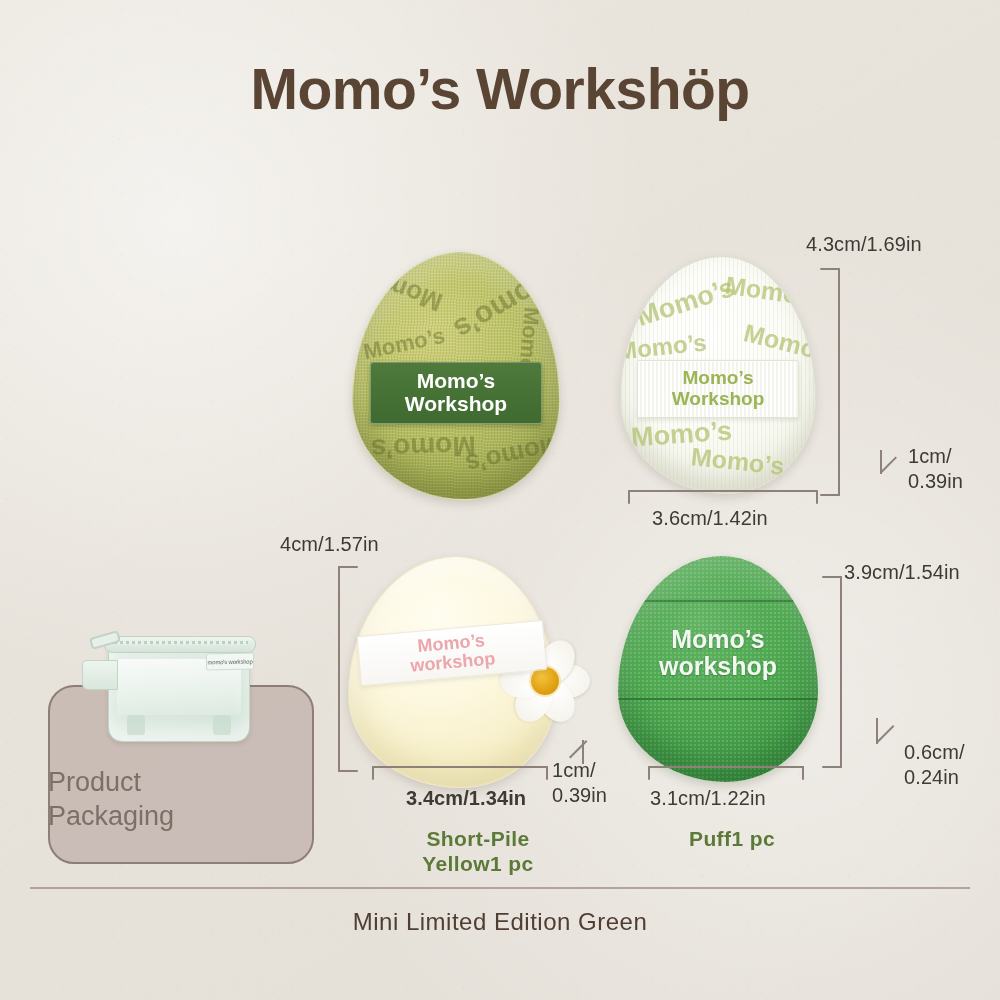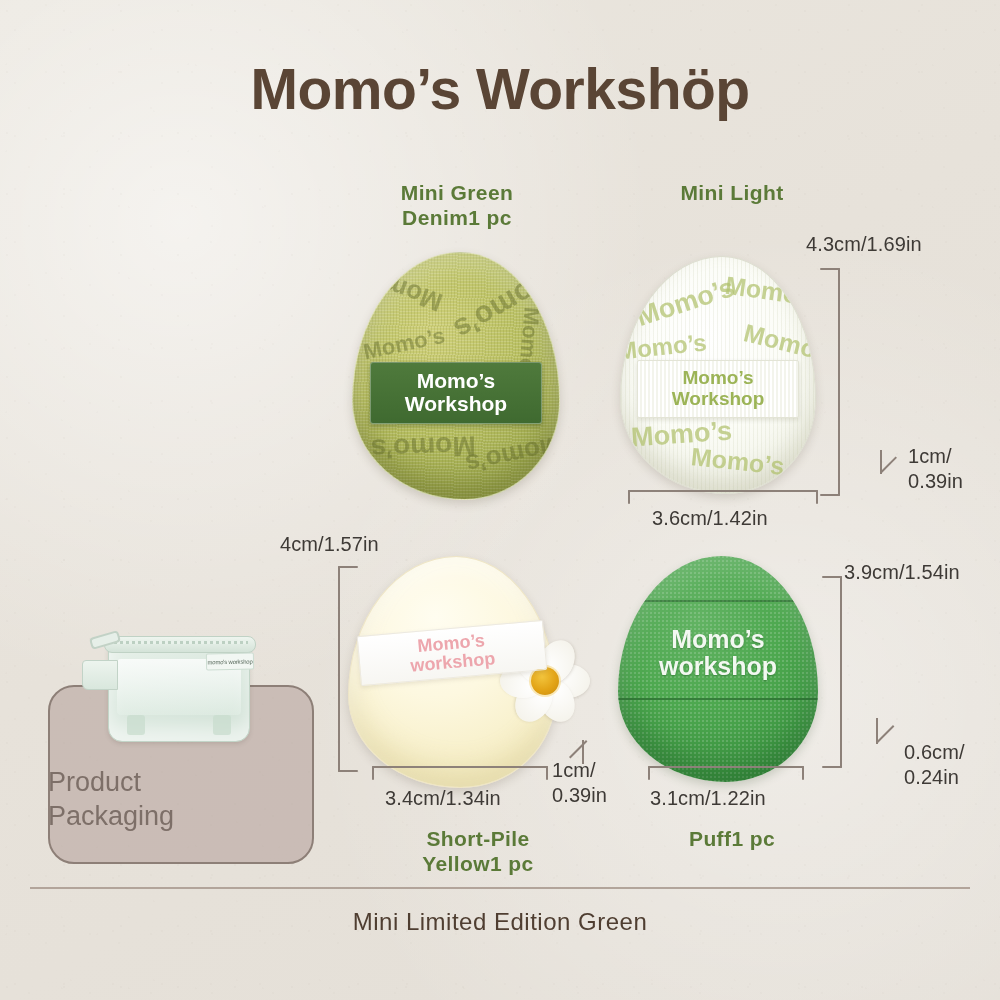--- a/index.html
+++ b/index.html
@@ -217,27 +217,22 @@
   }
 </style>
 </head>
 <body>
 
 <div id="stage">
   <div id="grain"></div>
 
   <div class="abs" id="title">Momo’s Workshöp</div>
 
-  <div class="abs prod-label" style="left:352px;top:180px;width:210px;">
-    <div>Mini Green</div>
-    <div>Denim1 pc</div>
-  </div>
 
   <div class="abs prod-label" style="left:608px;top:180px;width:248px;">
-    <div>Mini Light</div>
   </div>
 
   <div class="abs prod-label" style="left:368px;top:826px;width:220px;">
     <div>Short-Pile</div>
     <div>Yellow1 pc</div>
   </div>
 
   <div class="abs prod-label" style="left:612px;top:826px;width:240px;">
     <div>Puff1 pc</div>
   </div>
@@ -346,21 +341,21 @@
     <i class="ln" style="left:0;top:0;width:20px;height:2px;"></i>
     <i class="ln" style="left:0;top:204px;width:20px;height:2px;"></i>
   </div>
   <div class="abs dim" style="left:280px;top:532px;">4cm/1.57in</div>
 
   <div class="brk" style="left:372px;top:766px;width:176px;height:16px;">
     <i class="ln" style="left:0;top:0;width:176px;height:2px;"></i>
     <i class="ln" style="left:0;top:0;width:2px;height:14px;"></i>
     <i class="ln" style="left:174px;top:0;width:2px;height:14px;"></i>
   </div>
-  <div class="abs dim" style="left:385px;top:786px;">3.4cm/1.34in</div>
+  <div class="abs dim" style="left:406px;top:786px;font-weight:bold;">3.4cm/1.34in</div>
 
   <div class="brk" style="left:562px;top:726px;width:34px;height:38px;">
     <i style="left:20px;top:14px;width:2px;height:24px;"></i>
     <i style="left:0;top:14px;width:24px;height:2px;transform-origin:100% 0;transform:rotate(-45deg);"></i>
   </div>
   <div class="abs dim" style="left:552px;top:758px;">
     <div>1cm/</div>
     <div>0.39in</div>
   </div>
 

